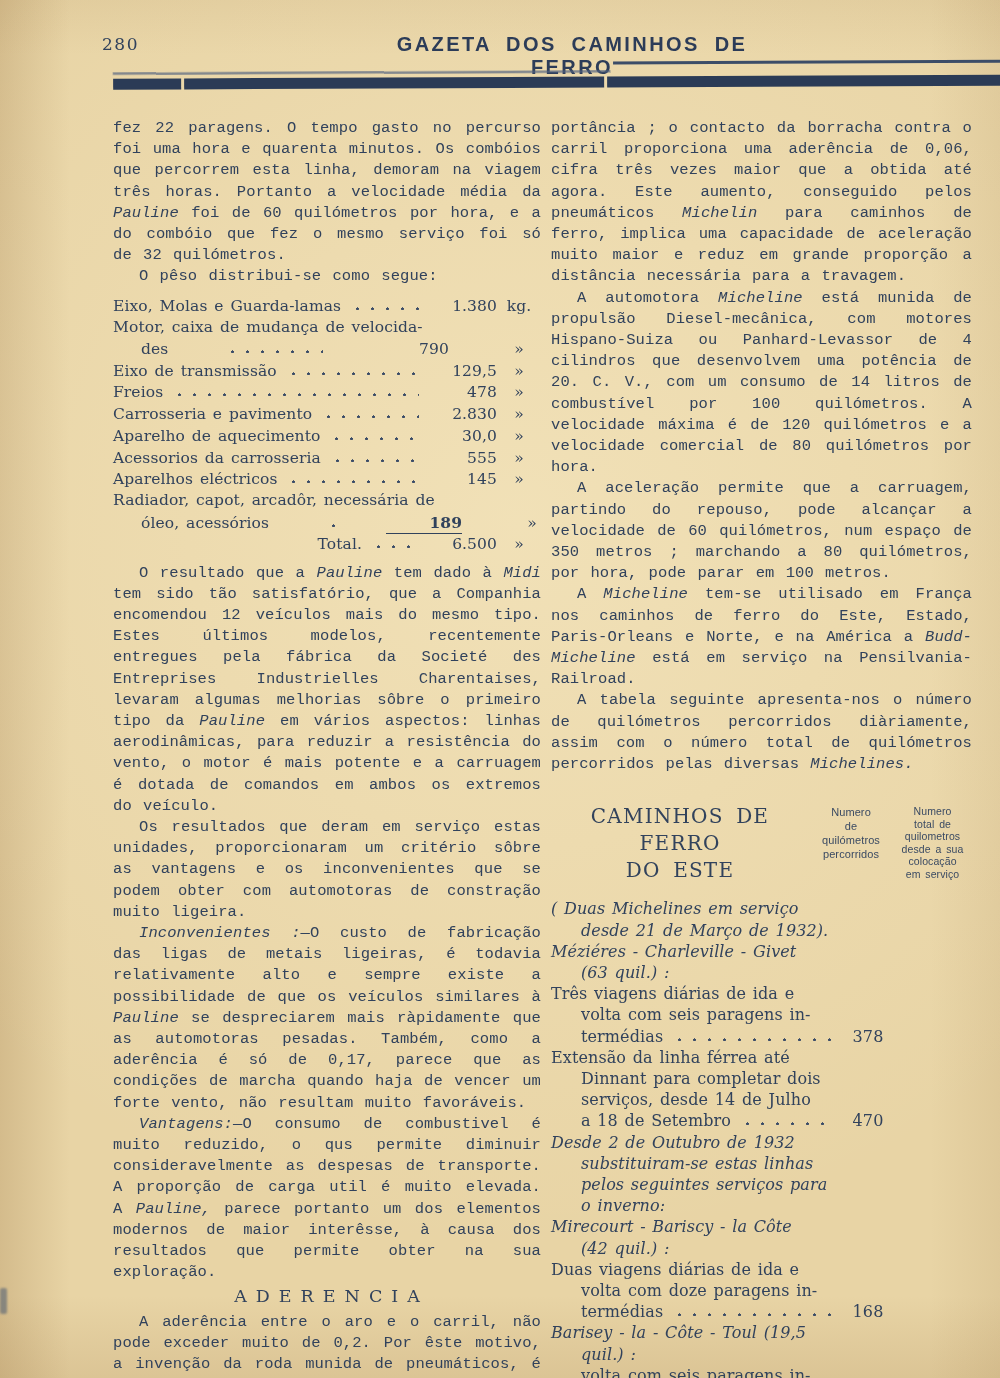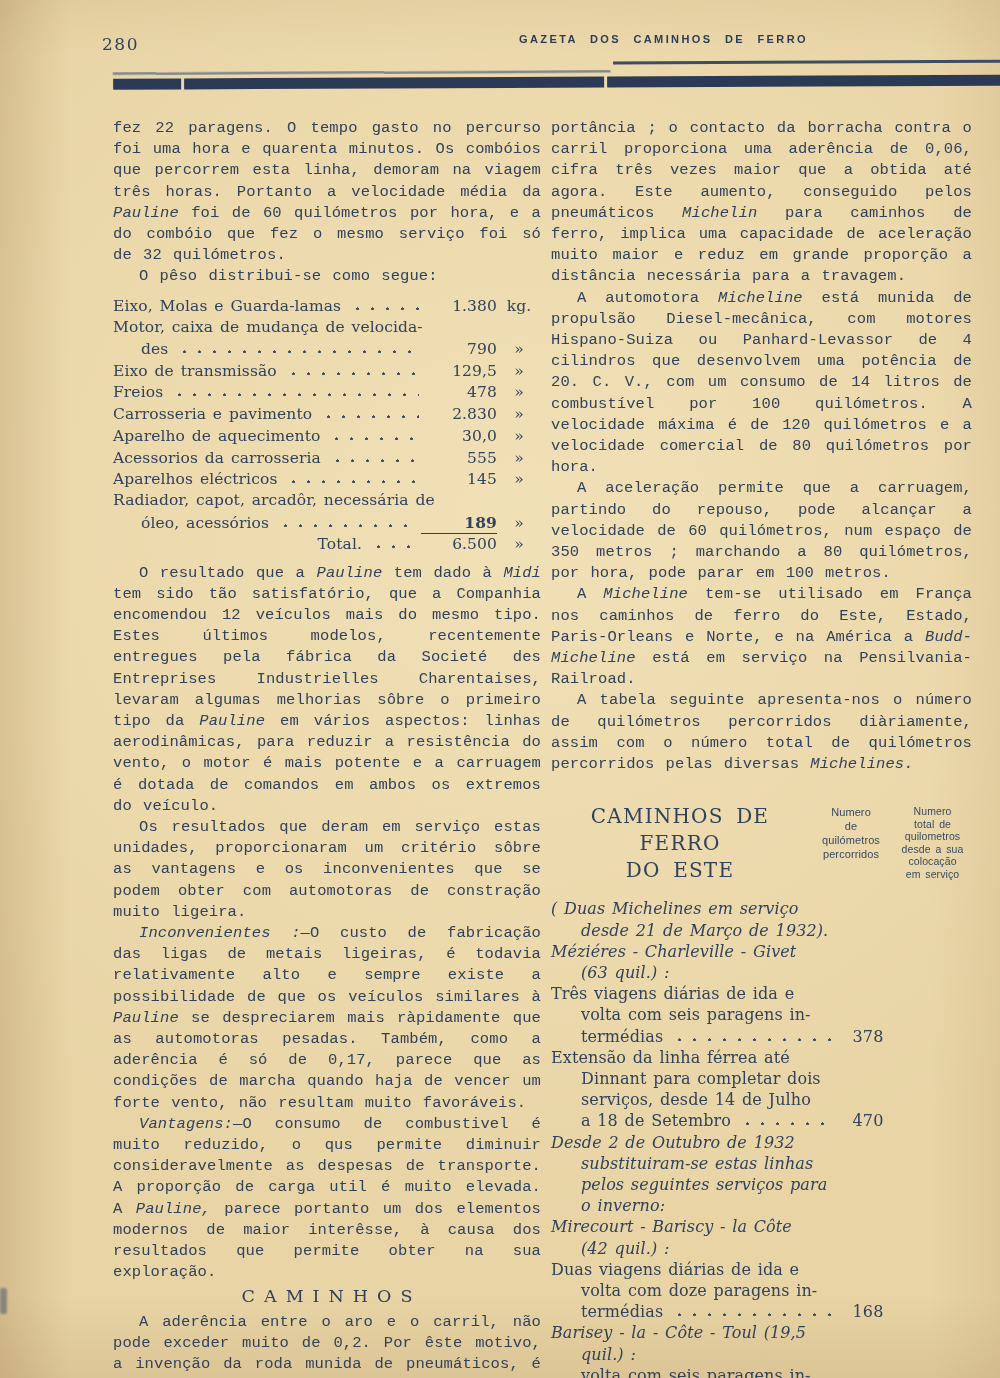--- a/index.html
+++ b/index.html
@@ -13,43 +13,43 @@
     position:absolute;inset:0;
     background:
       radial-gradient(120% 85% at 52% 38%, rgba(252,240,205,0.45), rgba(252,240,205,0) 62%),
       linear-gradient(90deg, rgba(140,100,50,0.22), rgba(140,100,50,0) 7%, rgba(140,100,50,0) 93%, rgba(140,100,50,0.10)),
       linear-gradient(0deg, rgba(140,100,50,0.14), rgba(140,100,50,0) 6%),
       linear-gradient(180deg, rgba(140,100,50,0.08), rgba(140,100,50,0) 4%);
   }
   
   .page-number{position:absolute;left:102px;top:34px;font-size:17px;letter-spacing:1.5px;}
   .masthead{
-    position:absolute;left:388px;top:33px;width:420px;text-align:right;
+    position:absolute;left:362px;top:33px;width:420px;text-align:center;
     font-family:"Liberation Sans", sans-serif;font-weight:700;
-    font-size:11px;letter-spacing:2.4px;word-spacing:7px;color:#2c3c58;
+    font-size:20px;letter-spacing:2.4px;word-spacing:7px;color:#2c3c58;
   }
   .rules{position:absolute;left:0;top:0;width:1000px;height:100px;transform:rotate(-0.25deg);}
   .rule-thin-left{position:absolute;left:113px;top:71px;width:497px;height:2px;background:#51628022;box-shadow:0 0 0 .5px #51628066;background:#516280aa;}
   .rule-thin-right{position:absolute;left:613px;top:62px;width:387px;height:3px;background:#3c4d68;}
   .band-seg{position:absolute;top:77px;height:11px;background:#2b3b56;}
   .band-a{left:113px;width:68px;}
   .band-b{left:184px;width:420px;}
   .band-c{left:607px;width:393px;}
   
   .col{position:absolute;top:118px;font-size:15.5px;line-height:21.2px;text-align:justify;word-spacing:1.8px;letter-spacing:.1px;}
   .col-left{left:113px;width:428px;}
   .col-right{left:551px;width:421px;}
   p{margin:0;font-family:Liberation Mono, monospace;}
   p.ind{text-indent:26px;}
   .it{font-style:italic;}
   
   .wt{margin:8px 0 7px;}
   .wt-line{display:block;white-space:nowrap;}
   .wt-line.last{display:flex;align-items:baseline;}
-  .wt-line.cont{padding-left:28px;}
+  .wt-line.cont{padding-left:28px;gap:48px;}
   .leader{
     flex:1 1 auto;height:1em;min-width:10px;margin:0 2px 0 9px;
     background-image:radial-gradient(circle at 50% 55%, #3c4d68 1.2px, rgba(0,0,0,0) 1.55px);
     background-size:15px 5px;background-repeat:repeat-x;background-position:0 100%;
   }
   .wt-val{flex:0 0 76px;text-align:right;}
   .wt-val.ul{border-bottom:1.6px solid #31425c;font-weight:bold;}
   .wt-unit{flex:0 0 44px;text-align:center;}
   .wt-row.total .wt-line.last{justify-content:flex-end;}
   .wt-row.total .leader{flex:0 0 48px;}
@@ -176,21 +176,21 @@
             <span class="wt-unit">»</span>
           </div>
         </div>
       </div>
 
     <p class="ind"><span>O resultado que a </span><span class="it">Pauline</span><span> tem dado à </span><span class="it">Midi</span><span> tem sido tão satisfatório, que a Companhia encomendou 12 veículos mais do mesmo tipo. Estes últimos modelos, recentemente entregues pela fábrica da Societé des Entreprises Industrielles Charentaises, levaram algumas melhorias sôbre o primeiro tipo da </span><span class="it">Pauline</span><span> em vários aspectos: linhas aerodinâmicas, para reduzir a resistência do vento, o motor é mais potente e a carruagem é dotada de comandos em ambos os extremos do veículo.</span></p>
     <p class="ind"><span>Os resultados que deram em serviço estas unidades, proporcionaram um critério sôbre as vantagens e os inconvenientes que se podem obter com automotoras de constração muito ligeira.</span></p>
     <p class="ind"><span class="it">Inconvenientes :</span><span>—O custo de fabricação das ligas de metais ligeiras, é todavia relativamente alto e sempre existe a possibilidade de que os veículos similares à </span><span class="it">Pauline</span><span> se despreciarem mais ràpidamente que as automotoras pesadas. Também, como a aderência é só de 0,17, parece que as condições de marcha quando haja de vencer um forte vento, não resultam muito favoráveis.</span></p>
     <p class="ind"><span class="it">Vantagens:</span><span>—O consumo de combustivel é muito reduzido, o qus permite diminuir consideravelmente as despesas de transporte. A proporção de carga util é muito elevada. A </span><span class="it">Pauline,</span><span> parece portanto um dos elementos modernos de maior interêsse, à causa dos resultados que permite obter na sua exploração.</span></p>
 
-    <div class="aderencia">CAMINHOS</div>
+    <div class="aderencia">ADERENCIA</div>
 
     <p class="ind"><span>A aderência entre o aro e o carril, não pode exceder muito de 0,2. Por êste motivo, a invenção da roda munida de pneumáticos, é da maior im-</span></p>
   </div>
 
   <div class="col col-right">
     <p><span>portância ; o contacto da borracha contra o carril proporciona uma aderência de 0,06, cifra três vezes maior que a obtida até agora. Este aumento, conseguido pelos pneumáticos </span><span class="it">Michelin</span><span> para caminhos de ferro, implica uma capacidade de aceleração muito maior e reduz em grande proporção a distância necessária para a travagem.</span></p>
     <p class="ind"><span>A automotora </span><span class="it">Micheline</span><span> está munida de propulsão Diesel-mecânica, com motores Hispano-Suiza ou Panhard-Levassor de 4 cilindros que desenvolvem uma potência de 20. C. V., com um consumo de 14 litros de combustível por 100 quilómetros. A velocidade máxima é de 120 quilómetros e a velocidade comercial de 80 quilómetros por hora.</span></p>
     <p class="ind"><span>A aceleração permite que a carruagem, partindo do repouso, pode alcançar a velocidade de 60 quilómetros, num espaço de 350 metros ; marchando a 80 quilómetros, por hora, pode parar em 100 metros.</span></p>
     <p class="ind"><span>A </span><span class="it">Micheline</span><span> tem-se utilisado em França nos caminhos de ferro do Este, Estado, Paris-Orleans e Norte, e na América a </span><span class="it">Budd-Micheline</span><span> está em serviço na Pensilvania-Railroad.</span></p>
     <p class="ind"><span>A tabela seguinte apresenta-nos o número de quilómetros percorridos diàriamente, assim com o número total de quilómetros percorridos pelas diversas </span><span class="it">Michelines.</span></p>

